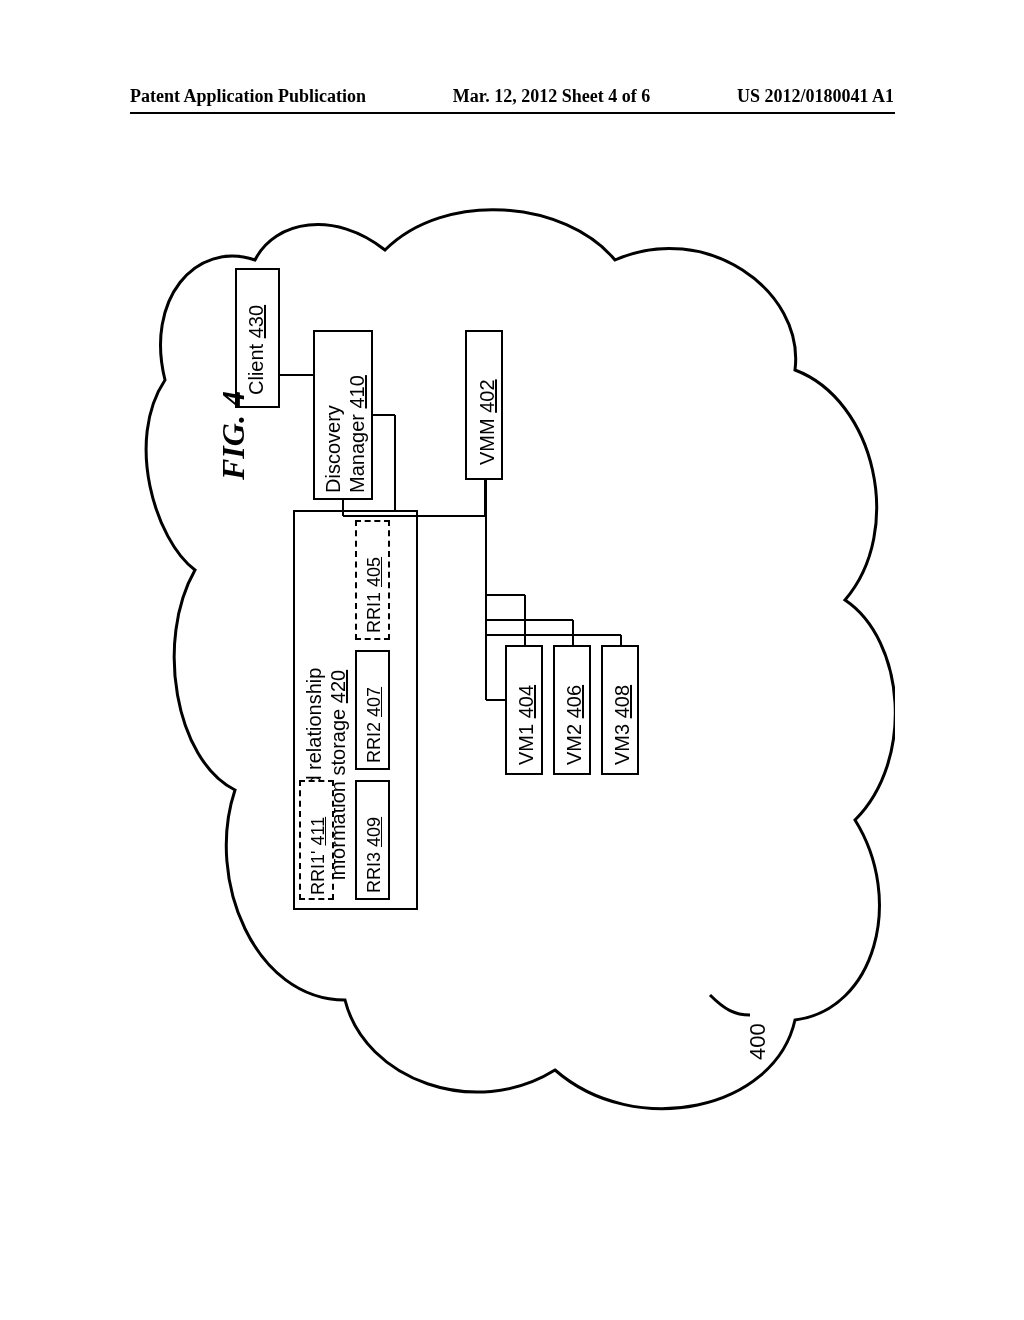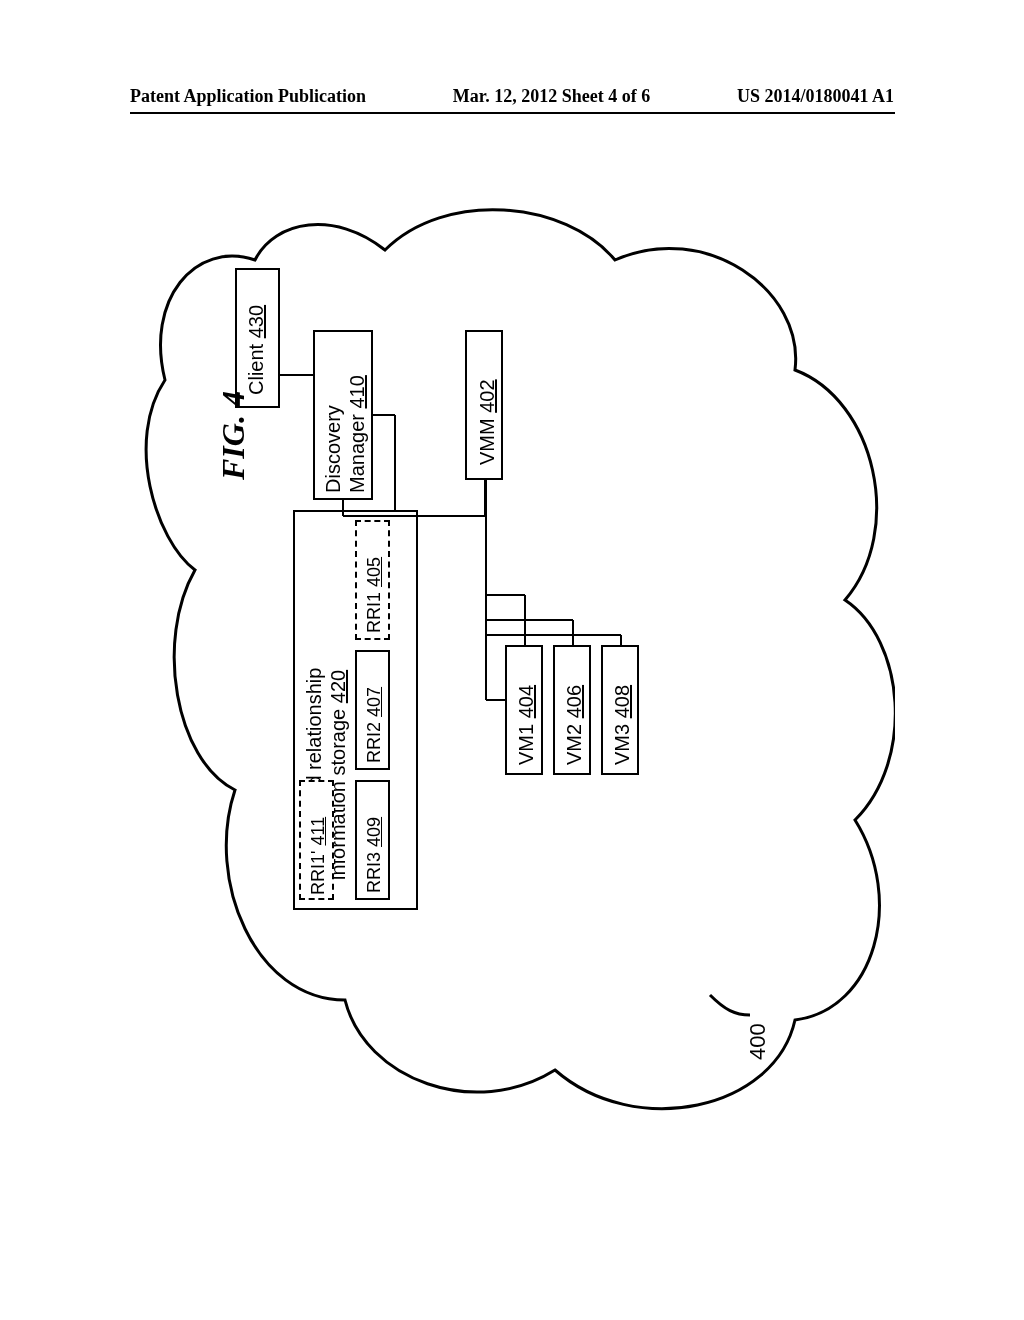--- a/index.html
+++ b/index.html
@@ -68,21 +68,21 @@
     top: 0;
     left: 0;
   }
 </style>
 </head>
 <body>
 
 <div class="header">
   <span>Patent Application Publication</span>
   <span>Mar. 12, 2012  Sheet 4 of 6</span>
-  <span>US 2014/0180041 A1</span>
+  <span>US 2012/0180041 A1</span>
 </div>
 <div class="header-rule"></div>
 
 <div class="diagram-area">
 
   <svg class="cloud" width="760" height="950">
     <path d="M 120 60
              C 60 40, 10 100, 30 180
              C -10 240, 20 340, 60 370
              C 20 440, 40 560, 100 590

